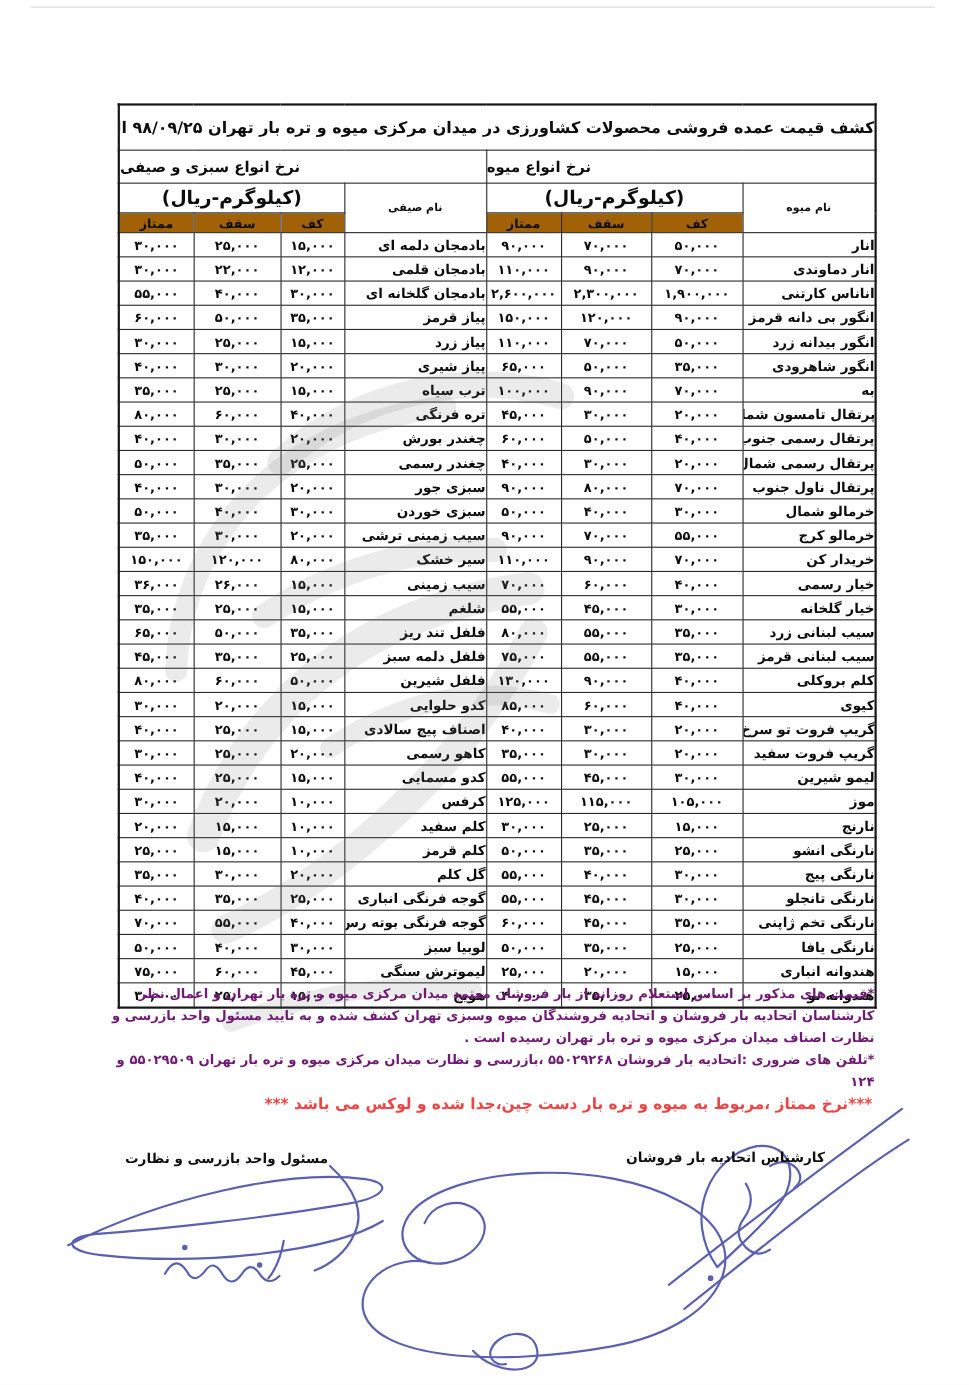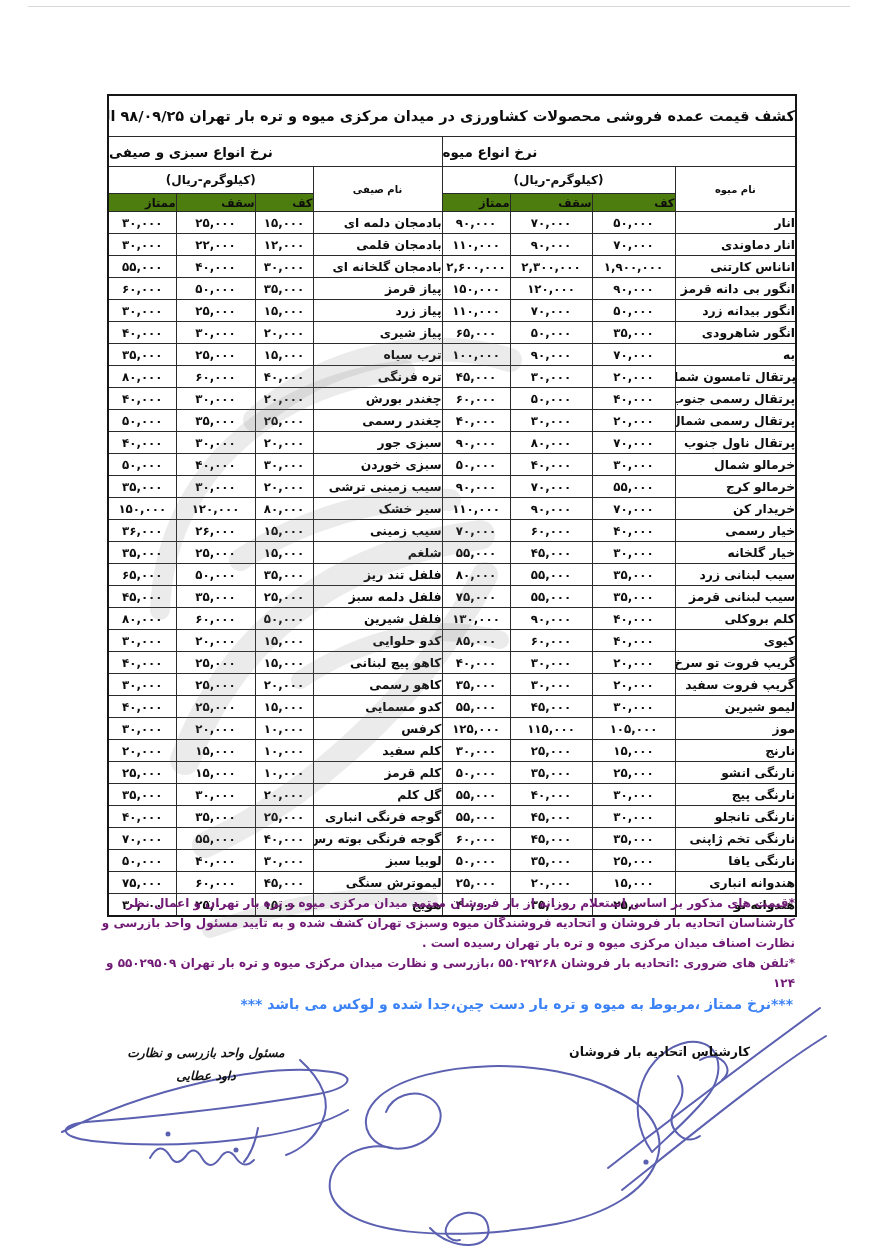--- a/index.html
+++ b/index.html
@@ -15,52 +15,52 @@
     position:absolute; top:94px; left:107px; width:688px;
     border-collapse:collapse; table-layout:fixed; direction:rtl;
     border:2px solid #161616; z-index:1;
   }
   table.price-table td {
     border:1px solid #2a2a2a; font-weight:bold; color:#0d0d0d;
     overflow:hidden; white-space:nowrap; padding:0;
   }
   .title-cell   { height:40px; font-size:14.5px; text-align:center; }
   .section-cell { height:29px; font-size:13.5px; text-align:left; }
-  .unit-cell    { height:26px; font-size:12px; text-align:center; }
+  .unit-cell    { height:26px; font-size:17px; text-align:center; }
   .namehead-cell{ font-size:10px; text-align:center; }
-  .colhead-cell { height:17px; font-size:11.5px; background:#4d7c0f; }
+  .colhead-cell { height:17px; font-size:11.5px; text-align:center; background:#a16207; }
   .name-cell    { height:21px; font-size:12.3px; text-align:right; padding:0 4px 0 1px; }
   .num-cell     { height:21px; font-size:11.8px; text-align:center; letter-spacing:.4px; }
 
   
   .stamp { position:absolute; left:0; top:0; z-index:3; pointer-events:none; }
 
   
   .footnotes {
     position:absolute; top:893px; right:86px; width:696px;
     direction:rtl; text-align:right; z-index:4;
   }
   .note-line { font-size:12px; font-weight:bold; line-height:20px; color:#701a75; }
   .emphasis-line {
     position:absolute; top:996px; right:88px; width:694px;
-    direction:rtl; text-align:right; font-size:14px; font-weight:bold; color:#3b82f6; z-index:4;
+    direction:rtl; text-align:right; font-size:14px; font-weight:bold; color:#ef4444; z-index:4;
   }
 
   
   .sig-label {
     position:absolute; direction:rtl; font-weight:bold; font-size:12.5px;
     color:#101010; z-index:6; white-space:nowrap;
   }
   .sig-label-right  { top:1044px; right:131px; }
   .sig-label-middle { top:1056px; right:263px; }
   .sig-block-left {
     position:absolute; top:1042px; left:88px; width:236px;
     direction:rtl; text-align:center; z-index:6;
   }
-  .sig-block-left .sig-sub { font-weight:bold; font-size:12.3px; line-height:23px; color:#101010;font-style:italic; }
+  .sig-block-left .sig-sub { font-weight:bold; font-size:12.3px; line-height:23px; color:#101010; }
   .ink { position:absolute; left:0; top:0; z-index:5; pointer-events:none; }
 </style>
 </head>
 <body>
 
 <div class="page">
 
   <div class="scan-line"></div>
 
   <table class="price-table">
@@ -296,21 +296,21 @@
           <td class="name-cell">کدو حلوایی</td>
           <td class="num-cell">۱۵,۰۰۰</td>
           <td class="num-cell">۲۰,۰۰۰</td>
           <td class="num-cell">۳۰,۰۰۰</td>
         </tr>
         <tr>
           <td class="name-cell">گریپ فروت تو سرخ</td>
           <td class="num-cell">۲۰,۰۰۰</td>
           <td class="num-cell">۳۰,۰۰۰</td>
           <td class="num-cell">۴۰,۰۰۰</td>
-          <td class="name-cell">کاهو پیچ لبنانی</td>
+          <td class="name-cell">اصناف پیچ سالادی</td>
           <td class="num-cell">۱۵,۰۰۰</td>
           <td class="num-cell">۲۵,۰۰۰</td>
           <td class="num-cell">۴۰,۰۰۰</td>
         </tr>
         <tr>
           <td class="name-cell">گریپ فروت سفید</td>
           <td class="num-cell">۲۰,۰۰۰</td>
           <td class="num-cell">۳۰,۰۰۰</td>
           <td class="num-cell">۳۵,۰۰۰</td>
           <td class="name-cell">کاهو رسمی</td>
@@ -435,21 +435,20 @@
 
   <div class="footnotes">
       <div class="note-line">*قیمت های مذکور بر اساس استعلام روزانه از بار فروشان معتمد میدان مرکزی میوه و تره بار تهران و اعمال نظر کارشناسان اتحادیه بار فروشان و اتحادیه فروشندگان میوه وسبزی تهران کشف شده و به تایید مسئول واحد بازرسی و نظارت اصناف میدان مرکزی میوه و تره بار تهران رسیده است .</div>
       <div class="note-line">*تلفن های ضروری :اتحادیه بار فروشان  ۵۵۰۲۹۲۶۸  ،بازرسی و نظارت میدان مرکزی میوه و تره بار تهران ۵۵۰۲۹۵۰۹  و  ۱۲۴</div>
     </div>
   <div class="emphasis-line">***نرخ ممتاز ،مربوط به میوه و تره بار دست چین،جدا شده و لوکس می باشد ***</div>
 
   <div class="sig-label sig-label-right">کارشناس اتحادیه بار فروشان</div>
   <div class="sig-block-left">
       <div class="sig-sub">مسئول واحد بازرسی و نظارت</div>
-      <div class="sig-sub">داود عطایی</div>
     </div>
 
   <svg class="ink" width="881" height="1259" viewBox="0 0 881 1259">
     <g fill="none" stroke="#4a4fa8" stroke-width="2" stroke-linecap="round" opacity="0.9">
 
       <g>
         <path d="M608 1168 C 680 1112 760 1052 820 1008"></path>
         <path d="M622 1190 C 690 1136 768 1072 826 1036"></path>
         <path d="M652 1152 C 620 1106 646 1050 688 1042 C 720 1038 728 1072 706 1098 C 688 1120 664 1140 652 1152"></path>
         <path d="M678 1076 q 10 16 -2 32 q -10 14 2 26 q 10 10 22 2"></path>

